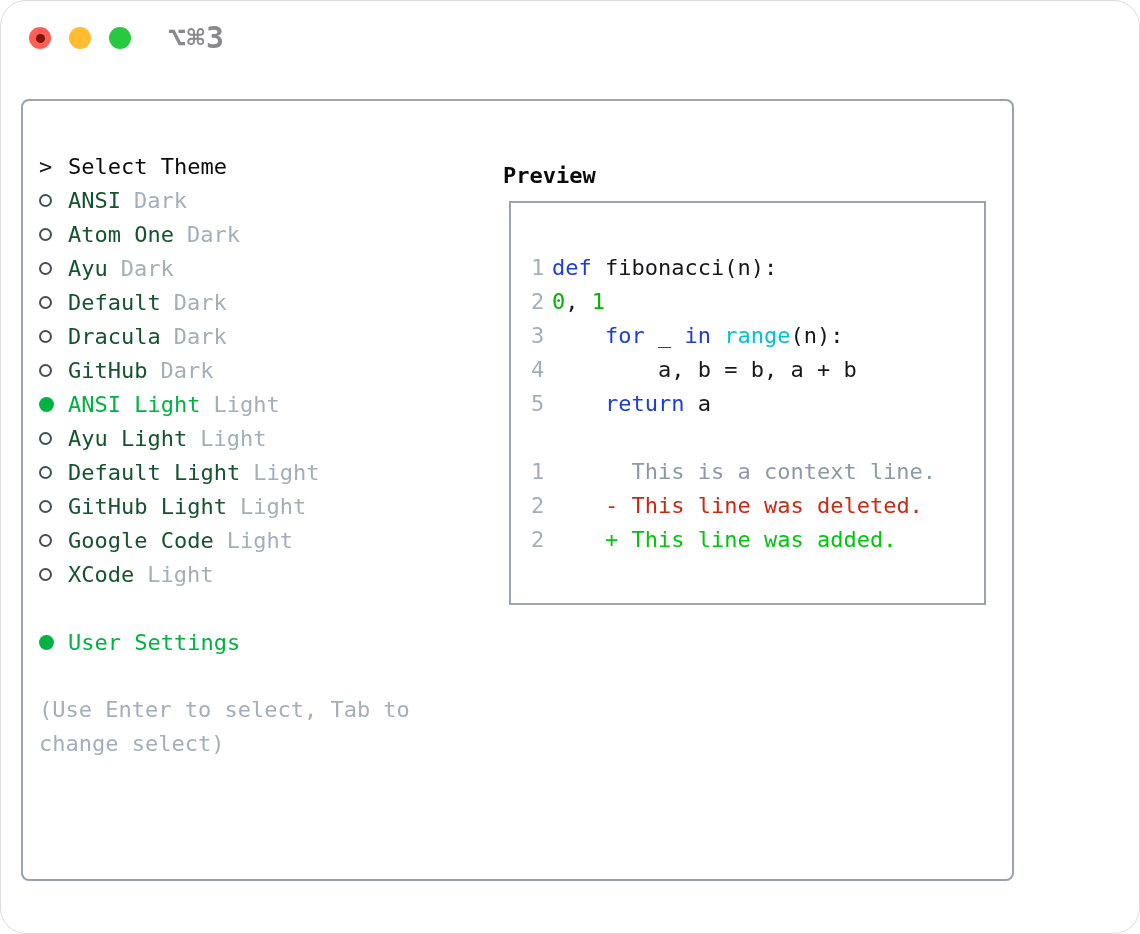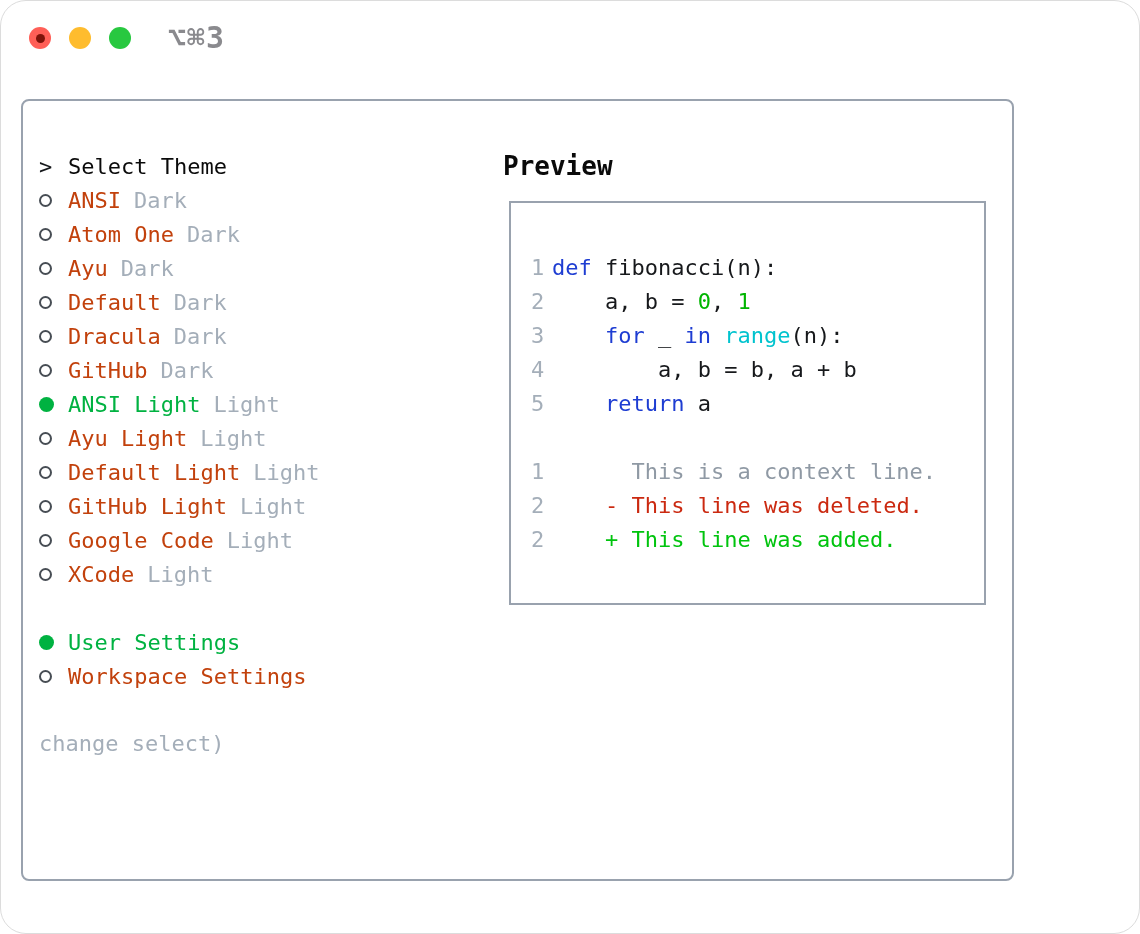--- a/index.html
+++ b/index.html
@@ -28,29 +28,29 @@
     border:2px solid #99a2ae; border-radius:8px; background:#ffffff; }
 
   .left-col { position:absolute; left:16px; top:48px; font-size:22px; }
   .row { display:flex; align-items:center; height:34px; white-space:pre; }
   .marker { width:29px; flex:0 0 29px; display:flex; align-items:center; }
   .prompt { color:#16181b; font-size:22px; }
   .hdr { font-weight:normal; color:#0a0a0a; }
   .subhdr { color:#111418; }
   .radio { width:13px; height:13px; border-radius:50%; border:2px solid #474d54; }
   .radio.sel { width:15px; height:15px; border:none; background:#00b241; }
-  .t-name { color:#c2410c; }
+  .t-name { color:#14532d; }
   .t-name.sel { color:#00b241; }
   .t-variant { color:#a4aeb9; margin-left:13px; }
   .spacer { height:34px; }
   .help { color:#a4aeb9; font-size:22px; line-height:34px; white-space:pre; }
 
   
-  .preview-label { position:absolute; left:480px; top:48px; height:34px; line-height:34px;
-    font-size:26px; font-weight:bold; color:#0a0a0a; }
+  .preview-label { position:absolute; left:480px; top:58px; height:34px; line-height:34px;
+    font-size:22px; font-weight:bold; color:#0a0a0a; }
   .preview-box { position:absolute; left:486px; top:100px; width:477px; height:404px;
     border:2px solid #99a2ae; background:#ffffff; padding:48px 0 0 20px; }
   .pline { display:flex; height:34px; font-size:22px; line-height:34px; }
   .ln { width:14px; flex:0 0 14px; margin-right:7px; color:#a4aeb9; }
   .ct { white-space:pre; }
   .c-kw  { color:#1e3dd2; }
   .c-fn  { color:#00c3ce;text-align:center; }
   .c-num { color:#00b500; }
   .c-pl  { color:#16181b;text-align:center; }
   .c-ctx { color:#8f99a4;text-align:center; }
@@ -94,40 +94,39 @@
           <div class="row"><span class="marker"><span class="radio"></span></span><span class="t-name">GitHub Light</span><span class="t-variant">Light</span></div>
           <div class="row"><span class="marker"><span class="radio"></span></span><span class="t-name">Google Code</span><span class="t-variant">Light</span></div>
           <div class="row"><span class="marker"><span class="radio"></span></span><span class="t-name">XCode</span><span class="t-variant">Light</span></div>
         </div>
 
       <div class="spacer"></div>
 
 
       <div id="apply-list">
           <div class="row"><span class="marker"><span class="radio sel"></span></span><span class="t-name sel">User Settings</span></div>
-          <div class="row"><span class="marker"><span class="radio"></span></span><span class="t-name">Workspace Settings</span></div>
         </div>
 
       <div class="spacer"></div>
 
+      <div class="help">(Use Enter to select, Tab to</div>
       <div class="help">change select)</div>
     </div>
 
     <div class="preview-label">Preview</div>
 
     <div class="preview-box">
       <div id="code-block">
           <div class="pline">
             <span class="ln">1</span>
             <span class="ct c-kw">def</span>
             <span class="ct c-pl"> fibonacci(n):</span>
           </div>
           <div class="pline">
             <span class="ln">2</span>
-            <span class="ct c-pl">    a, b = </span>
             <span class="ct c-num">0</span>
             <span class="ct c-pl">, </span>
             <span class="ct c-num">1</span>
           </div>
           <div class="pline">
             <span class="ln">3</span>
             <span class="ct c-pl">    </span>
             <span class="ct c-kw">for</span>
             <span class="ct c-pl"> _ </span>
             <span class="ct c-kw">in</span>

